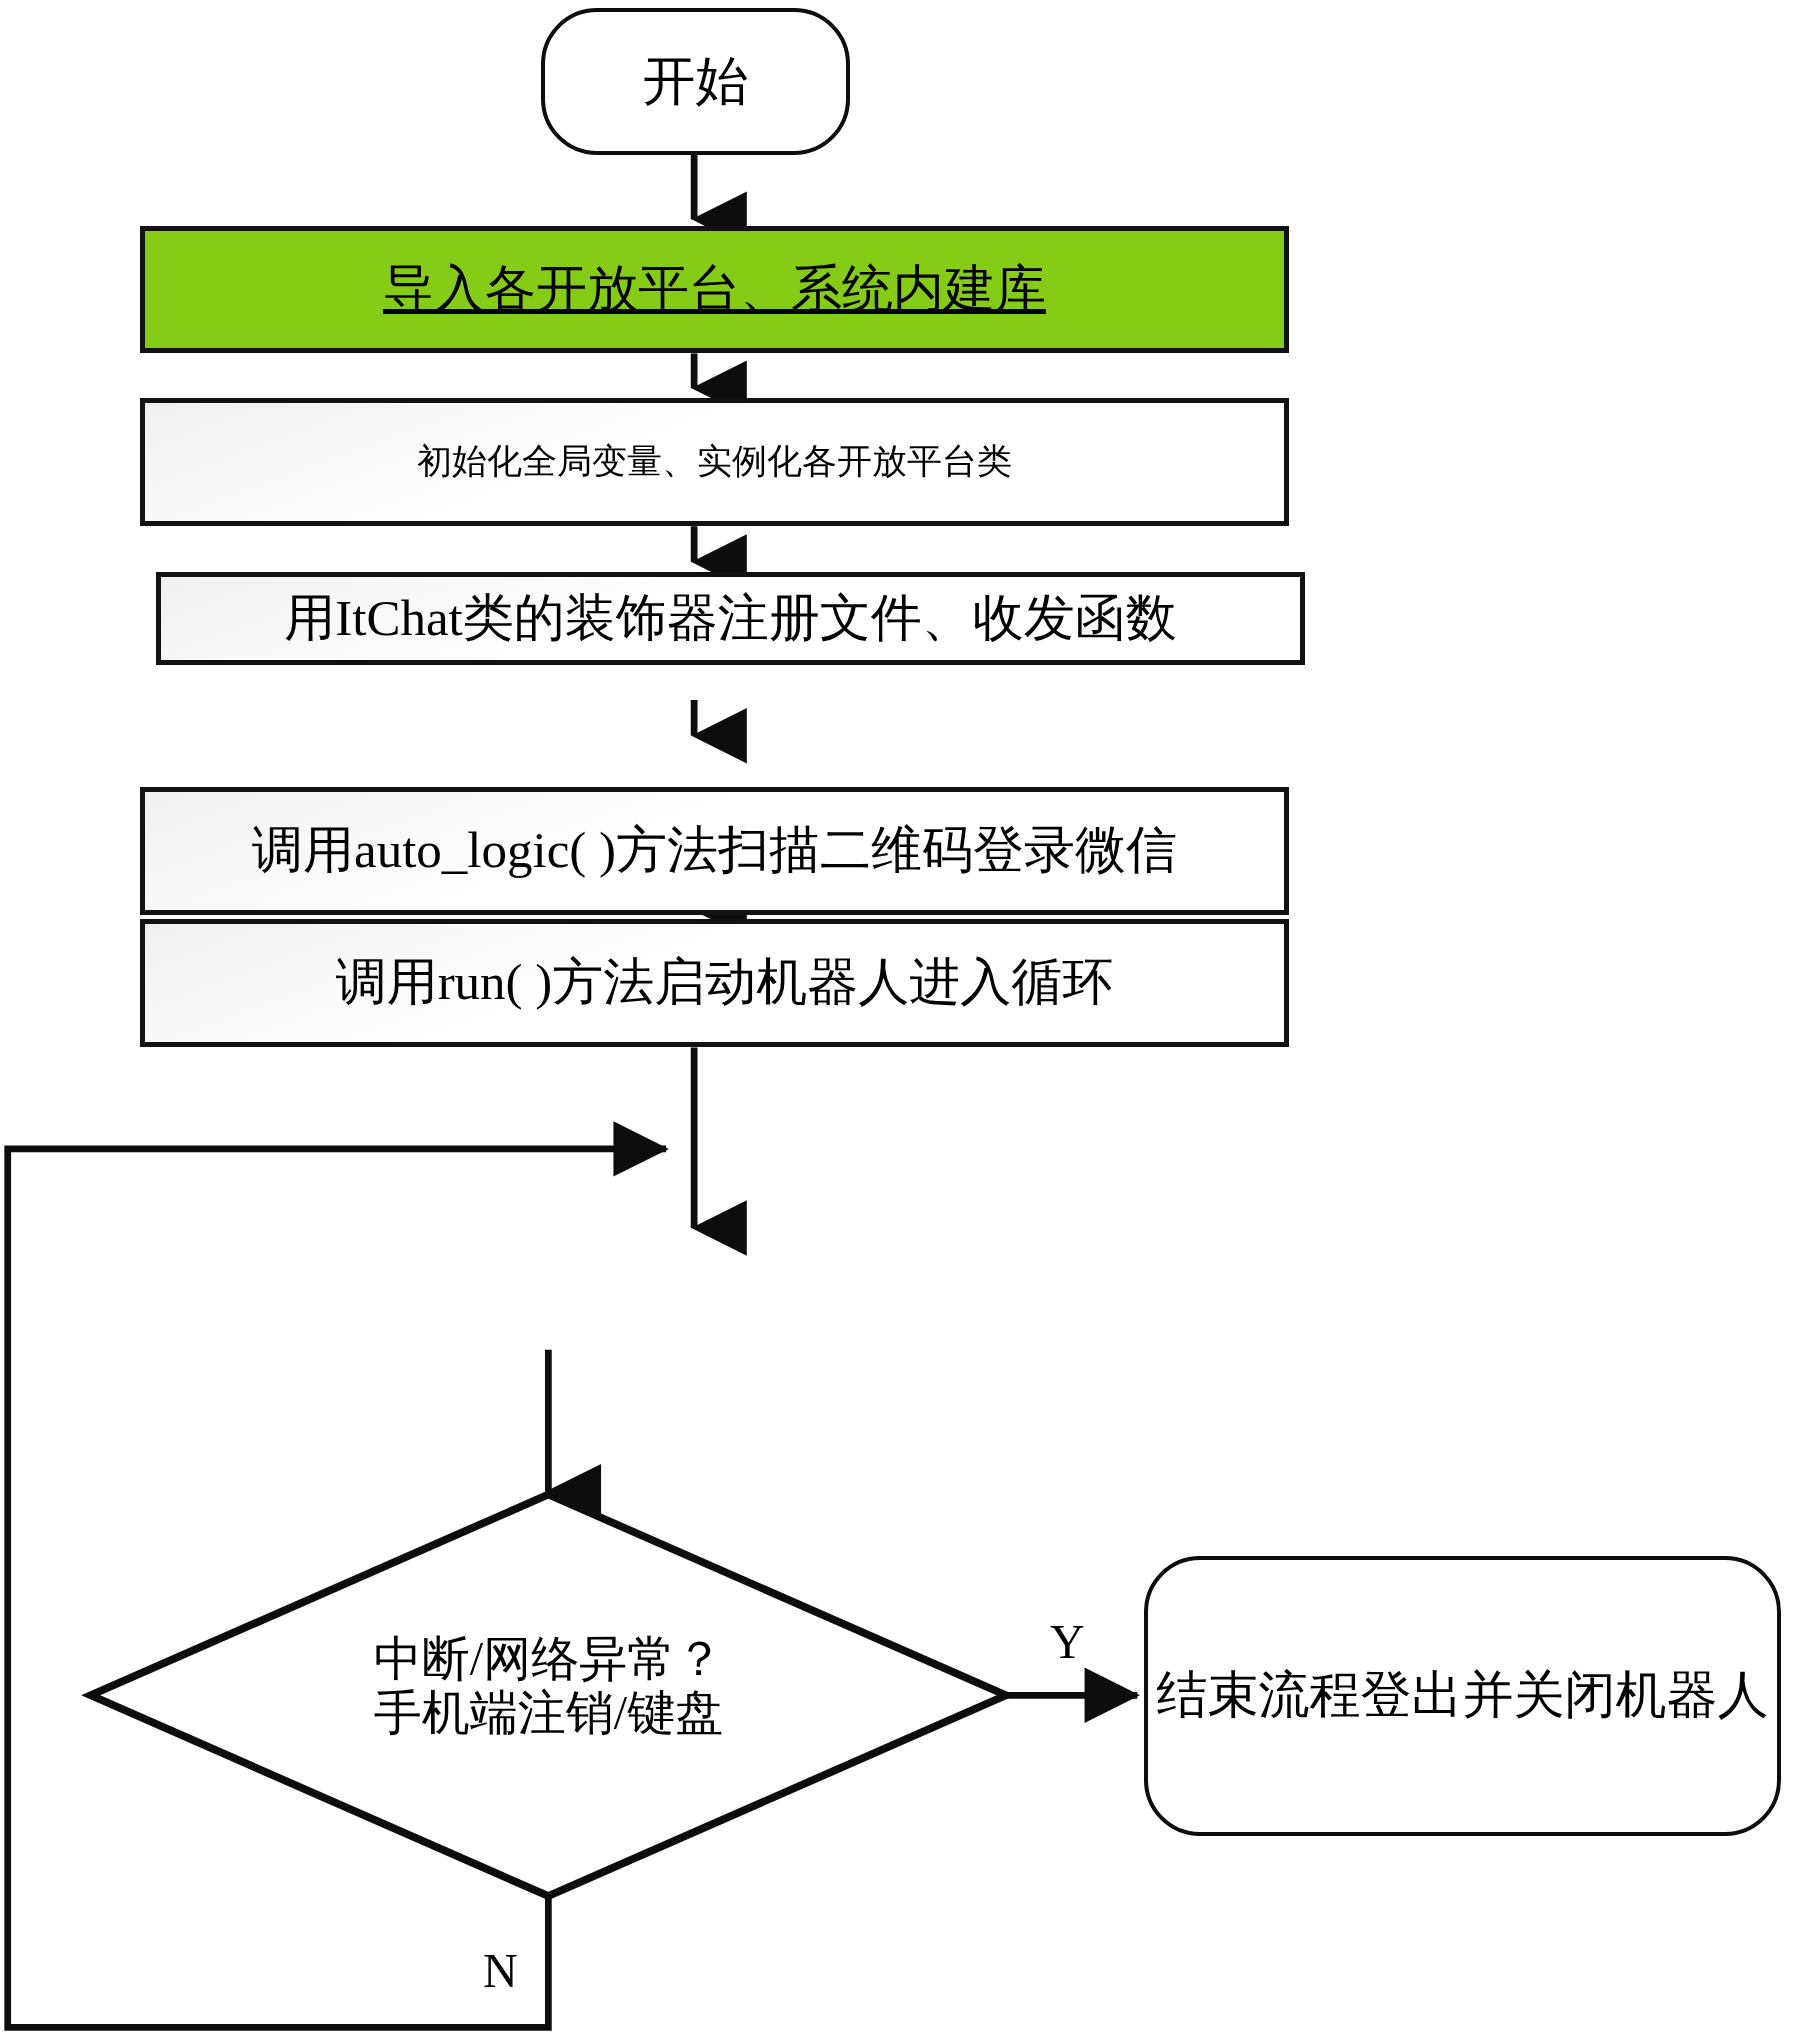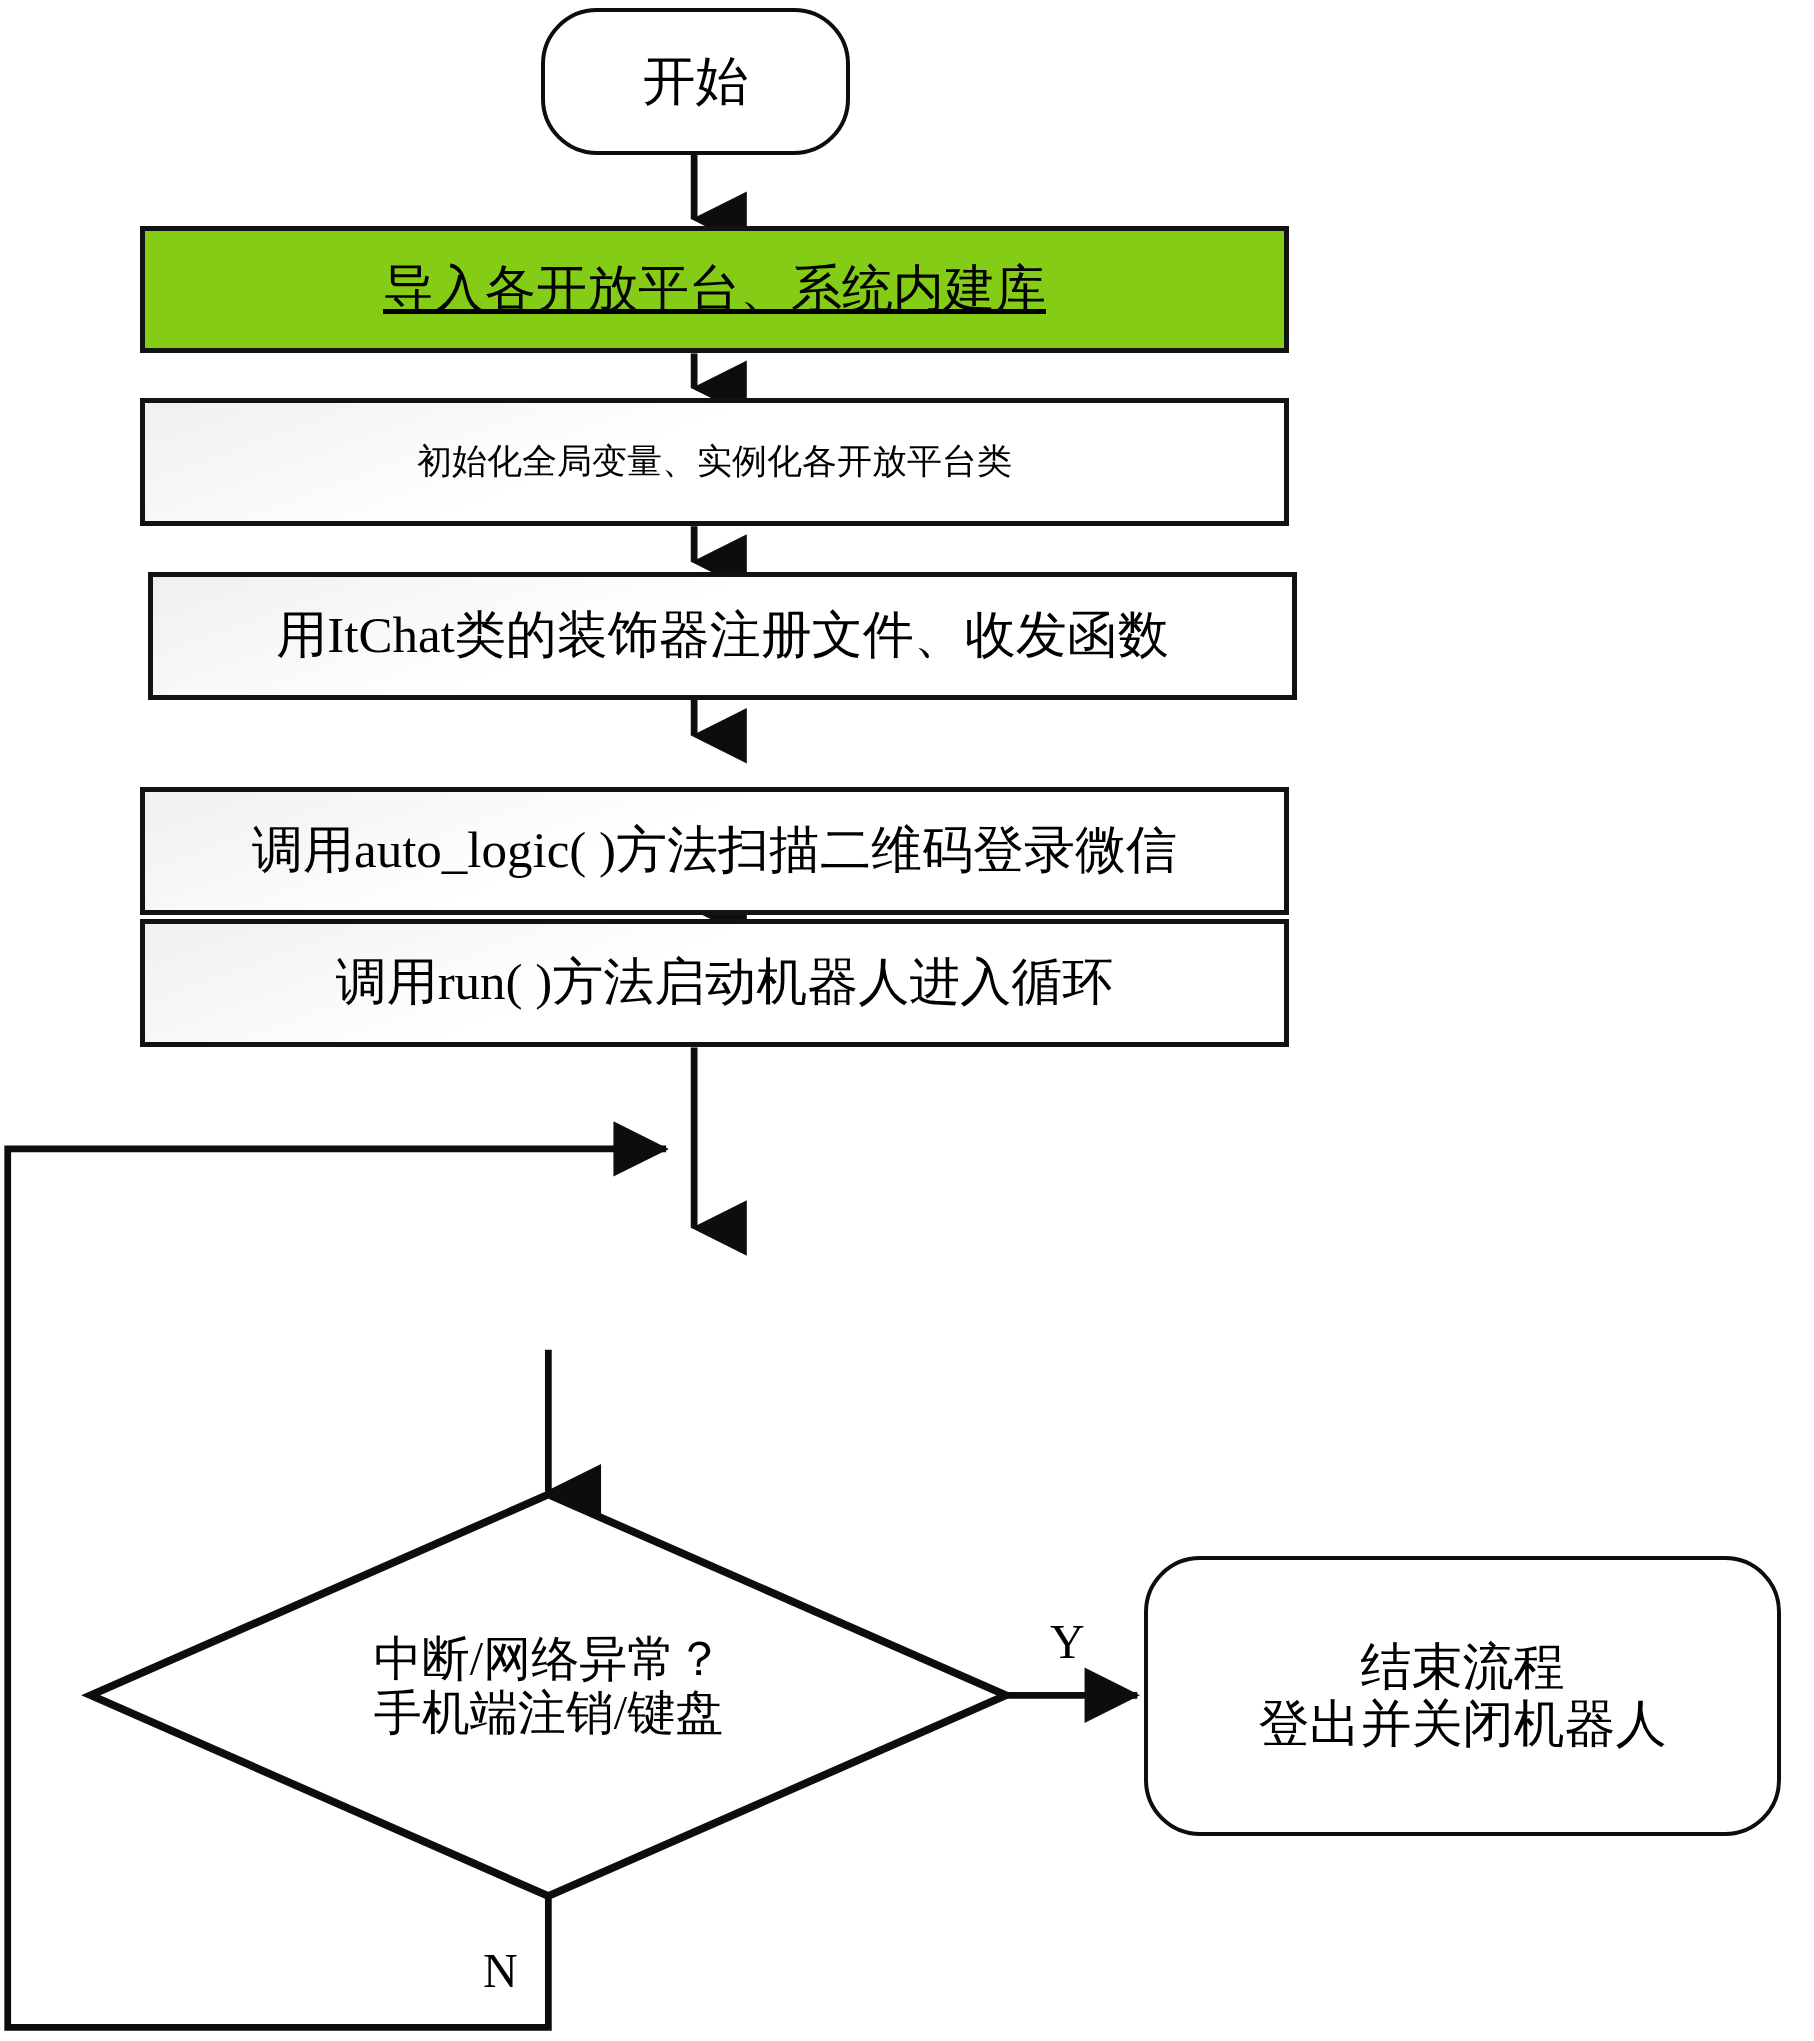--- a/index.html
+++ b/index.html
@@ -110,39 +110,39 @@
   </div>
 
   <div class="node process plain" style="left:140px; top:226px; width:1149px; height:127px; font-size:51px;">
     <span class="nodetext">导入各开放平台、系统内建库</span>
   </div>
 
   <div class="node process" style="left:140px; top:398px; width:1149px; height:128px; font-size:35px;">
     <span class="nodetext">初始化全局变量、实例化各开放平台类</span>
   </div>
 
-  <div class="node process" style="left:148px; top:572px; width:1149px; height:128px; font-size:51px;">
+  <div class="node process" style="left:156px; top:572px; width:1149px; height:93px; font-size:51px;">
     <span class="nodetext">用ItChat类的装饰器注册文件、收发函数</span>
   </div>
 
   <div class="node process" style="left:140px; top:745px; width:1149px; height:128px; font-size:51px;margin-top:42px;">
     <span class="nodetext">调用auto_logic( )方法扫描二维码登录微信</span>
   </div>
 
   <div class="node process" style="left:140px; top:919px; width:1149px; height:128px; font-size:51px;padding-left:20px;">
     <span class="nodetext">调用run( )方法启动机器人进入循环</span>
   </div>
 
 
   <div class="diamond-text" style="left:288px; top:1632px; width:521px; font-size:48px;">
     <span class="nodetext">中断/网络异常？</span>
     <span class="nodetext">手机端注销/键盘</span>
   </div>
 
-  <div class="node terminator" style="left:1144px; top:1556px; width:637px; height:280px; font-size:51px; flex-direction:column;">
+  <div class="node terminator" style="left:1144px; top:1556px; width:637px; height:280px; font-size:51px; flex-direction:row;">
     <span class="nodetext">结束流程</span>
     <span class="nodetext">登出并关闭机器人</span>
   </div>
 
   <div class="edge-label" style="left:1050px; top:1614px; font-size:48px;">Y</div>
 
   <div class="edge-label" style="left:483px; top:1943px; font-size:48px;">N</div>
 
 </div>
 

